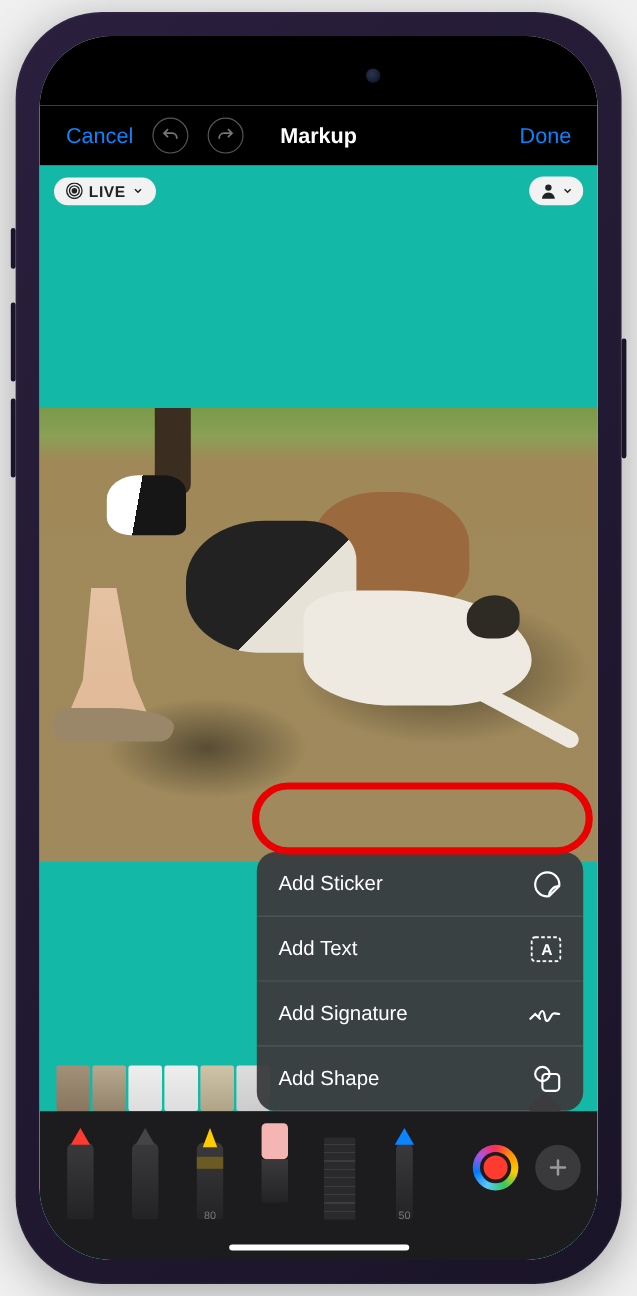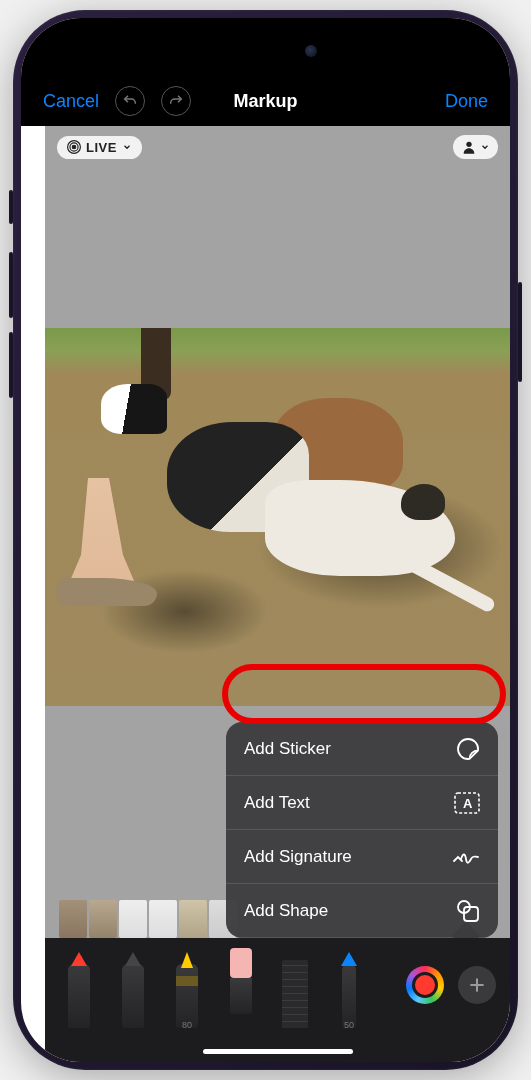--- a/index.html
+++ b/index.html
@@ -10,21 +10,21 @@
     align-items: center;
     min-height: 1080px;
     width: 531px;
     font-family: -apple-system, BlinkMacSystemFont, 'Segoe UI', sans-serif;
   }
   .phone-frame {
     width: 505px;
     height: 1060px;
     background: linear-gradient(135deg, #2a1f3d, #1a1428);
     border-radius: 72px;
-    padding: 8px;
+    padding: 20px;
     position: relative;
     box-shadow: 0 8px 40px rgba(0,0,0,.3), inset 0 0 3px rgba(255,255,255,.1);
   }
   .side-btn { position:absolute; background:#1a1428; border-radius:3px; }
   .sbtn1 { left:-4px; top:180px; width:4px; height:34px; }
   .sbtn2 { left:-4px; top:242px; width:4px; height:66px; }
   .sbtn3 { left:-4px; top:322px; width:4px; height:66px; }
   .sbtn4 { right:-4px; top:272px; width:4px; height:100px; }
   .screen {
     width: 100%;
@@ -65,24 +65,23 @@
   .nav-left { display:flex; align-items:center; gap:16px; }
   .nav-link { color:#0a84ff; font-size:18px; font-weight:400; }
   .nav-done { color:#0a84ff; font-size:18px; font-weight:400; }
   .nav-title { color:#fff; font-size:18px; font-weight:600; position:absolute; left:50%; transform:translateX(-50%); }
   .nav-icon-btn {
     width:30px; height:30px; border:1.6px solid #555; border-radius:50%;
     display:flex; align-items:center; justify-content:center;
   }
   .content {
     flex: 1;
-    background:#a3a3a3;
+    background:#14b8a6;
     position:relative;
     overflow:hidden;
-    margin-left:24px;
   }
   .content-header {
     height:42px; display:flex; align-items:center; justify-content:space-between; padding:0 12px;
   }
   .live-badge {
     display:flex; align-items:center; gap:5px;
     padding: 4px 10px; border-radius:14px; background:#f2f2f2;
     font-size:13px; font-weight:700; color:#222; letter-spacing:.5px;
   }
   .from-pill {

